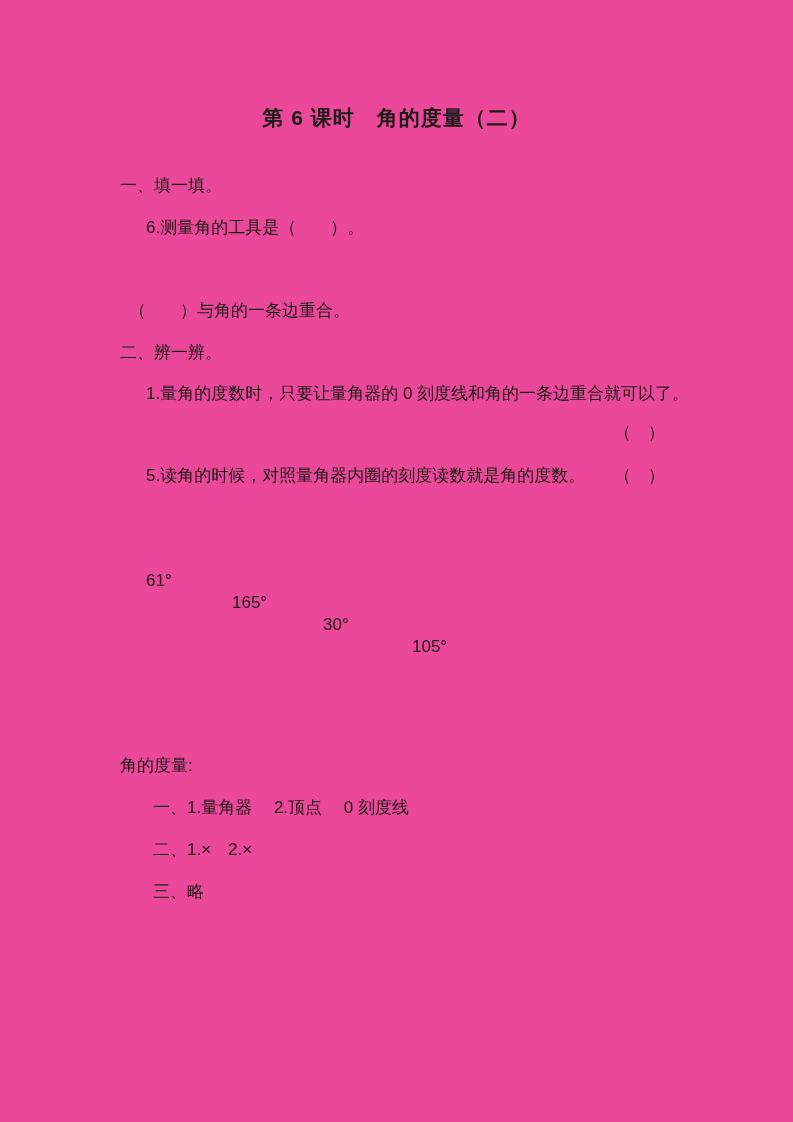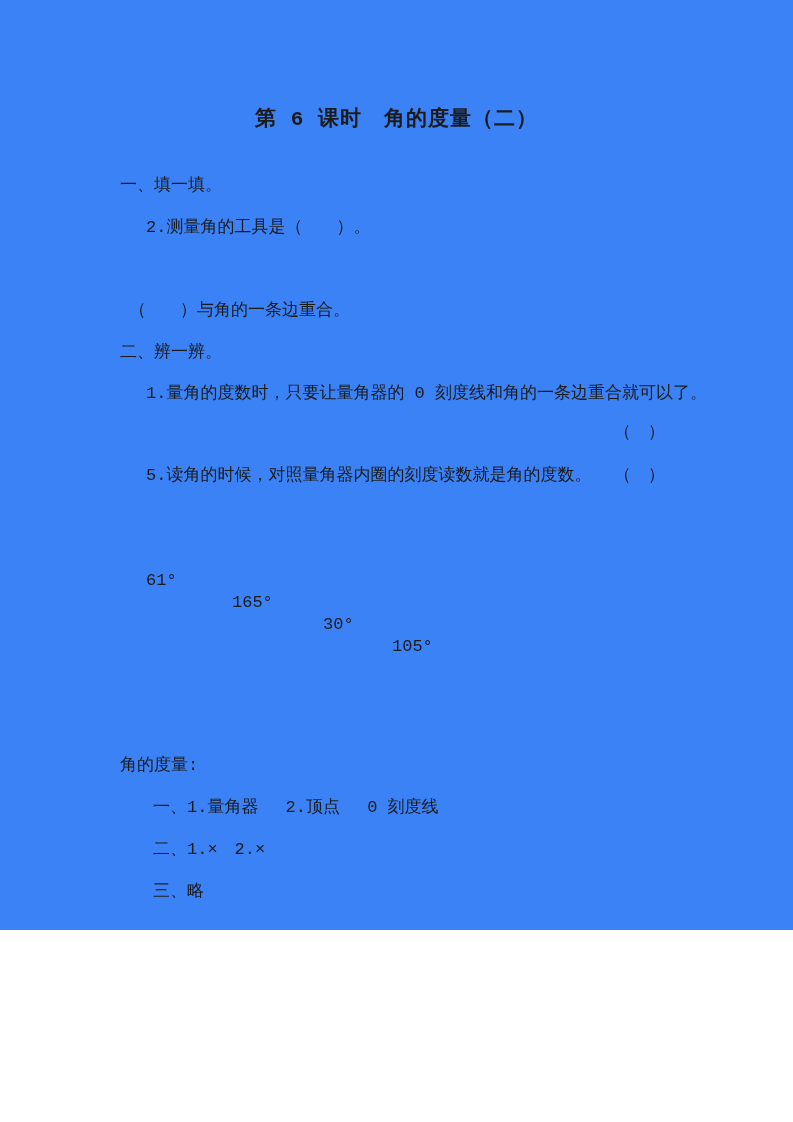--- a/index.html
+++ b/index.html
@@ -1,22 +1,22 @@
 <!DOCTYPE html>
 <html><head>
 <meta charset="utf-8">
 <style>
   * { margin: 0; padding: 0; box-sizing: border-box; }
   html, body { background: #ffffff; }
   .page {
     position: relative;
     width: 793px;
-    height: 930px;
-    background: #3b82f6;
-    font-family: Liberation Mono, monospace;
+    height: 1122px;
+    background: #ec4899;
+    font-family: Liberation Sans, sans-serif;
     font-size: 17px;
     color: #1b1b1b;
     overflow: hidden;
   }
   .doc-title {
     position: absolute;
     top: 104px;
     left: 0;
     width: 100%;
     text-align: center;
@@ -40,36 +40,36 @@
   .s2-q1        { left: 146px; top: 362px; }
   .s2-q1-blank  { left: 614px; top: 401px; }
   .s2-q2        { left: 146px; top: 444px; }
   .s2-q2-blank  { left: 614px; top: 444px; }
   .s3-heading   { left: 120px; top: 486px; }
   .angles-row   { left: 0;     top: 527px; width: 100%; height: 22px; }
   .angle        { position: absolute; white-space: pre; }
   .angle-0 { left: 146px; }
   .angle-1 { left: 232px; }
   .angle-2 { left: 323px; }
-  .angle-3 { left: 392px; }
+  .angle-3 { left: 412px; }
   .ans-heading  { left: 120px; top: 734px; }
   .ans-1        { left: 153px; top: 776px; }
   .ans-2        { left: 153px; top: 818px; }
   .ans-3        { left: 153px; top: 860px; }
 </style>
 </head>
 <body>
 
 <div class="page">
 
   <h1 class="doc-title">第 6 课时　角的度量（二）</h1>
 
   <div class="line s1-heading">一、填一填。</div>
 
-  <div class="line s1-q1">2.测量角的工具是（　　）。</div>
+  <div class="line s1-q1">6.测量角的工具是（　　）。</div>
 
 
   <div class="line s1-q2b">（　　）与角的一条边重合。</div>
 
   <div class="line s2-heading">二、辨一辨。</div>
 
   <div class="line s2-q1">1.量角的度数时，只要让量角器的 0 刻度线和角的一条边重合就可以了。</div>
 
   <div class="line s2-q1-blank">（　）</div>
 

